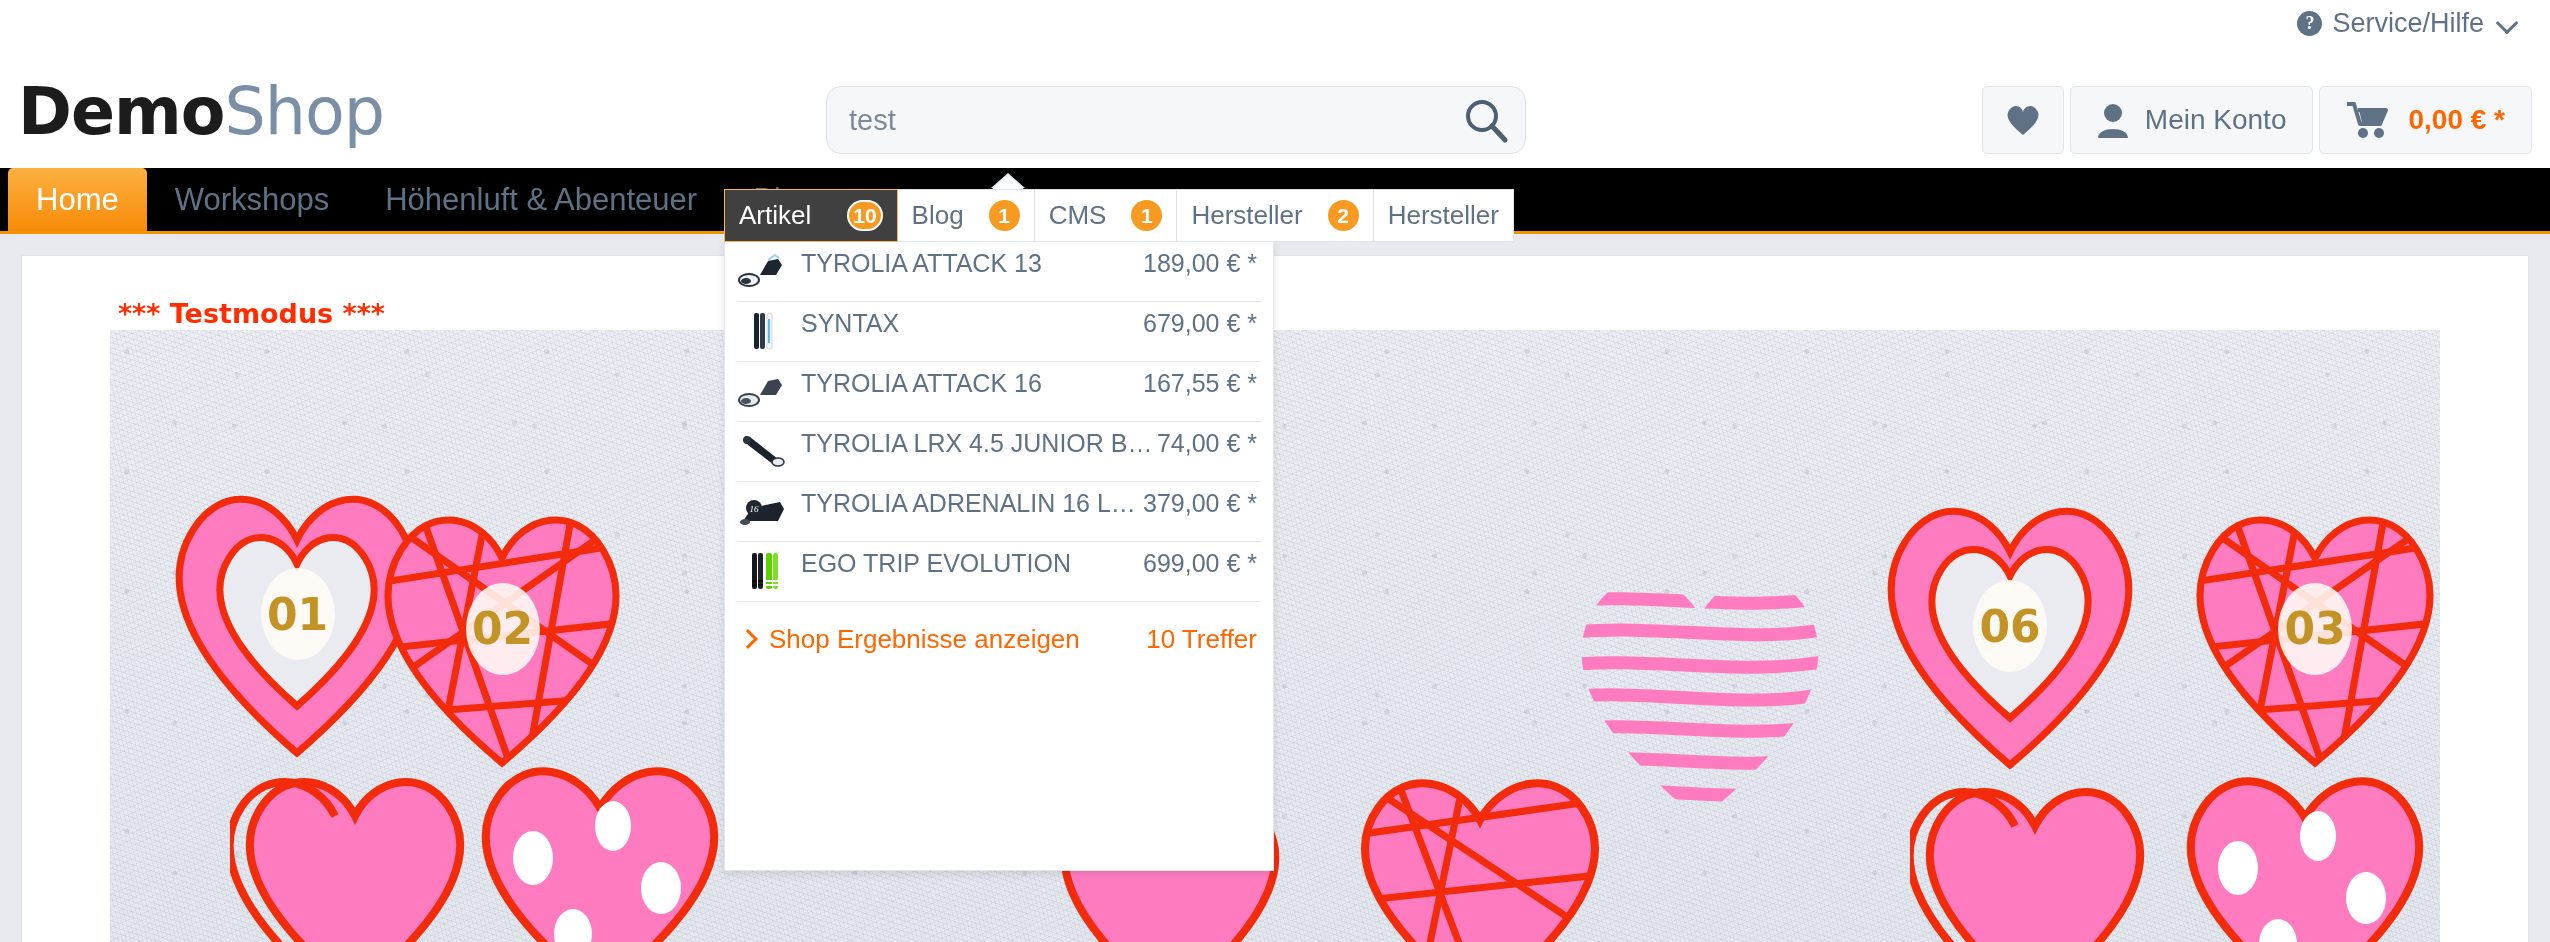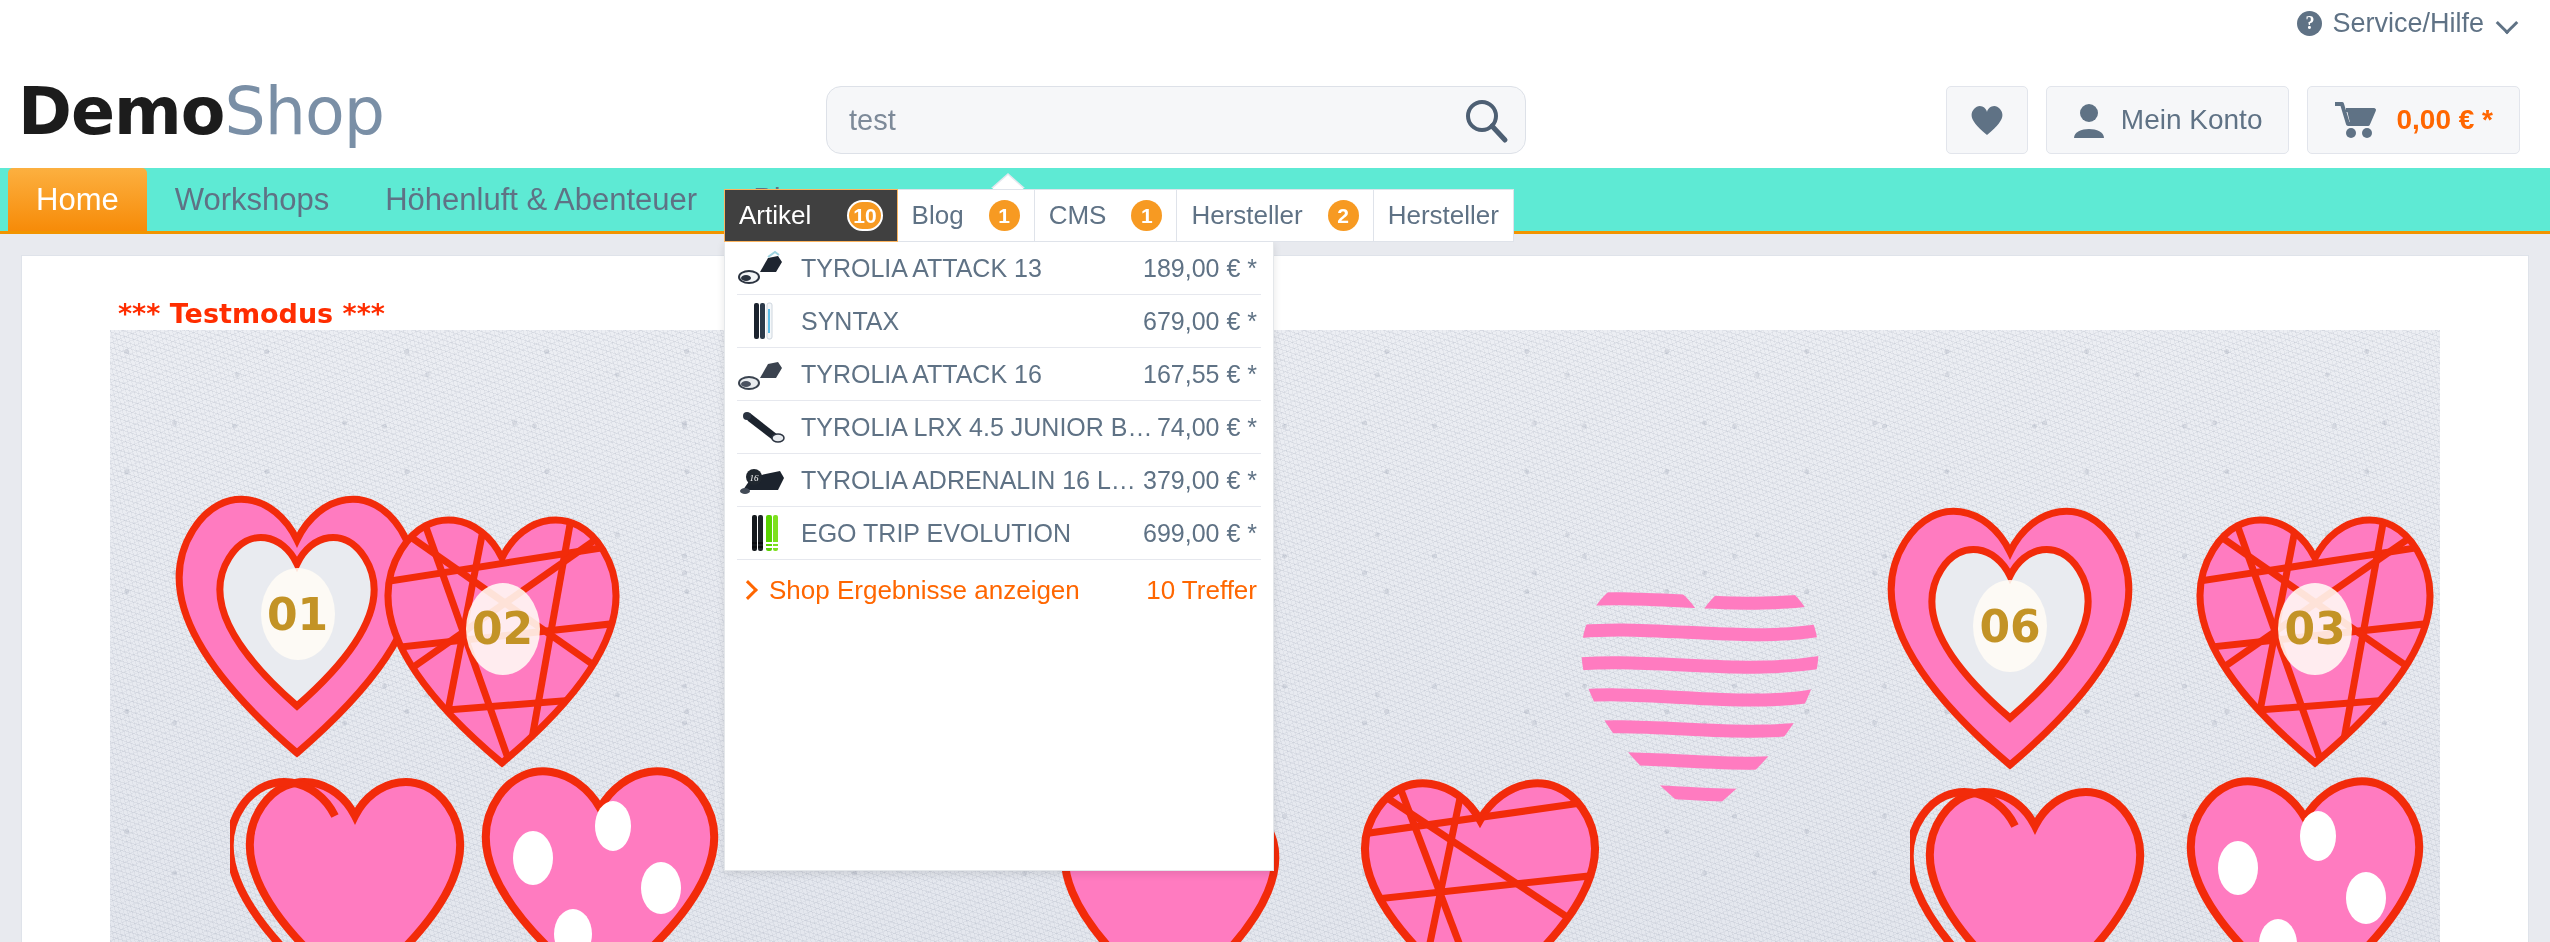--- a/index.html
+++ b/index.html
@@ -53,36 +53,36 @@
     background: #f6f7f9; border: 1px solid #dde1e8; border-radius: 15px;
     font-size: 29px; color: #7d8a99; padding: 0 80px 0 22px;
     font-family: "Liberation Sans", sans-serif; outline: none;
   }
   #search-btn {
     position: absolute; right: 14px; top: 9px; width: 52px; height: 52px;
     background: none; border: none; cursor: pointer;
   }
 
   #header-actions {
-    position: absolute; right: 30px; top: 38px;
-    display: flex; gap: 18px; align-items: stretch;
+    position: absolute; right: 18px; top: 38px;
+    display: flex; gap: 6px; align-items: stretch;
   }
   .hdr-btn {
     background: #f6f7f9; border: 1px solid #e2e5ec; border-radius: 5px;
     height: 68px; display: flex; align-items: center; gap: 16px;
     padding: 0 26px; color: #5f7285; font-size: 28px; cursor: pointer;
     font-family: "Liberation Sans", sans-serif; white-space: nowrap;
   }
   #wishlist-btn { padding: 0 22px; }
   #cart-total { color: #f60; font-weight: bold; font-size: 28px; }
 
   
   #nav {
     position: absolute; top: 168px; left: 0; width: 2550px; height: 66px;
-    background:#5eead4; border-bottom: 3px solid #f29400;
+    background:#000000; border-bottom: 3px solid #f29400;
   }
   #nav-inner { position: relative; height: 63px; display: flex; align-items: stretch; padding-left: 8px; }
   .nav-item {
     display: flex; align-items: center; padding: 0 28px;
     color: #5f7285; font-size: 31px; white-space: nowrap; cursor: pointer;
     font-family: "Liberation Sans", sans-serif;
   }
   .nav-item.active {
     background: linear-gradient(#fcb040, #f78b08);
     color: #fff; border-radius: 5px 5px 0 0;
@@ -159,22 +159,22 @@
     display: flex; align-items: center; justify-content: center; padding: 0 4px; margin-left: 16px;
   }
   .tab.active .tab-count { background: #f79a22; border: 2px solid #fff; }
 
   #results {
     position: absolute; left: 0; top: 65px; width: 550px; height: 630px;
     background: #fff; border: 1px solid #e4e7ea;
     box-shadow: 0 3px 8px rgba(0,0,0,.10);
   }
   .result-row {
-    display: flex; align-items: center; height: 53px;
-    margin: 0 12px; border-bottom: 1px solid #e6e8ee; cursor: pointer;
+    display: flex; height: 53px;
+    margin: 7px 12px; border-bottom: 1px solid #e6e8ee; cursor: pointer;
   }
   .result-thumb {
     width: 52px; height: 44px; flex: 0 0 52px;
     display: flex; align-items: center; justify-content: center;
   }
   .result-name {
     flex: 1 1 auto; color: #5f7285; font-size: 25px; padding-left: 12px;
     white-space: nowrap; overflow: hidden; text-overflow: ellipsis;
     font-family: "Liberation Sans", sans-serif;
   }

